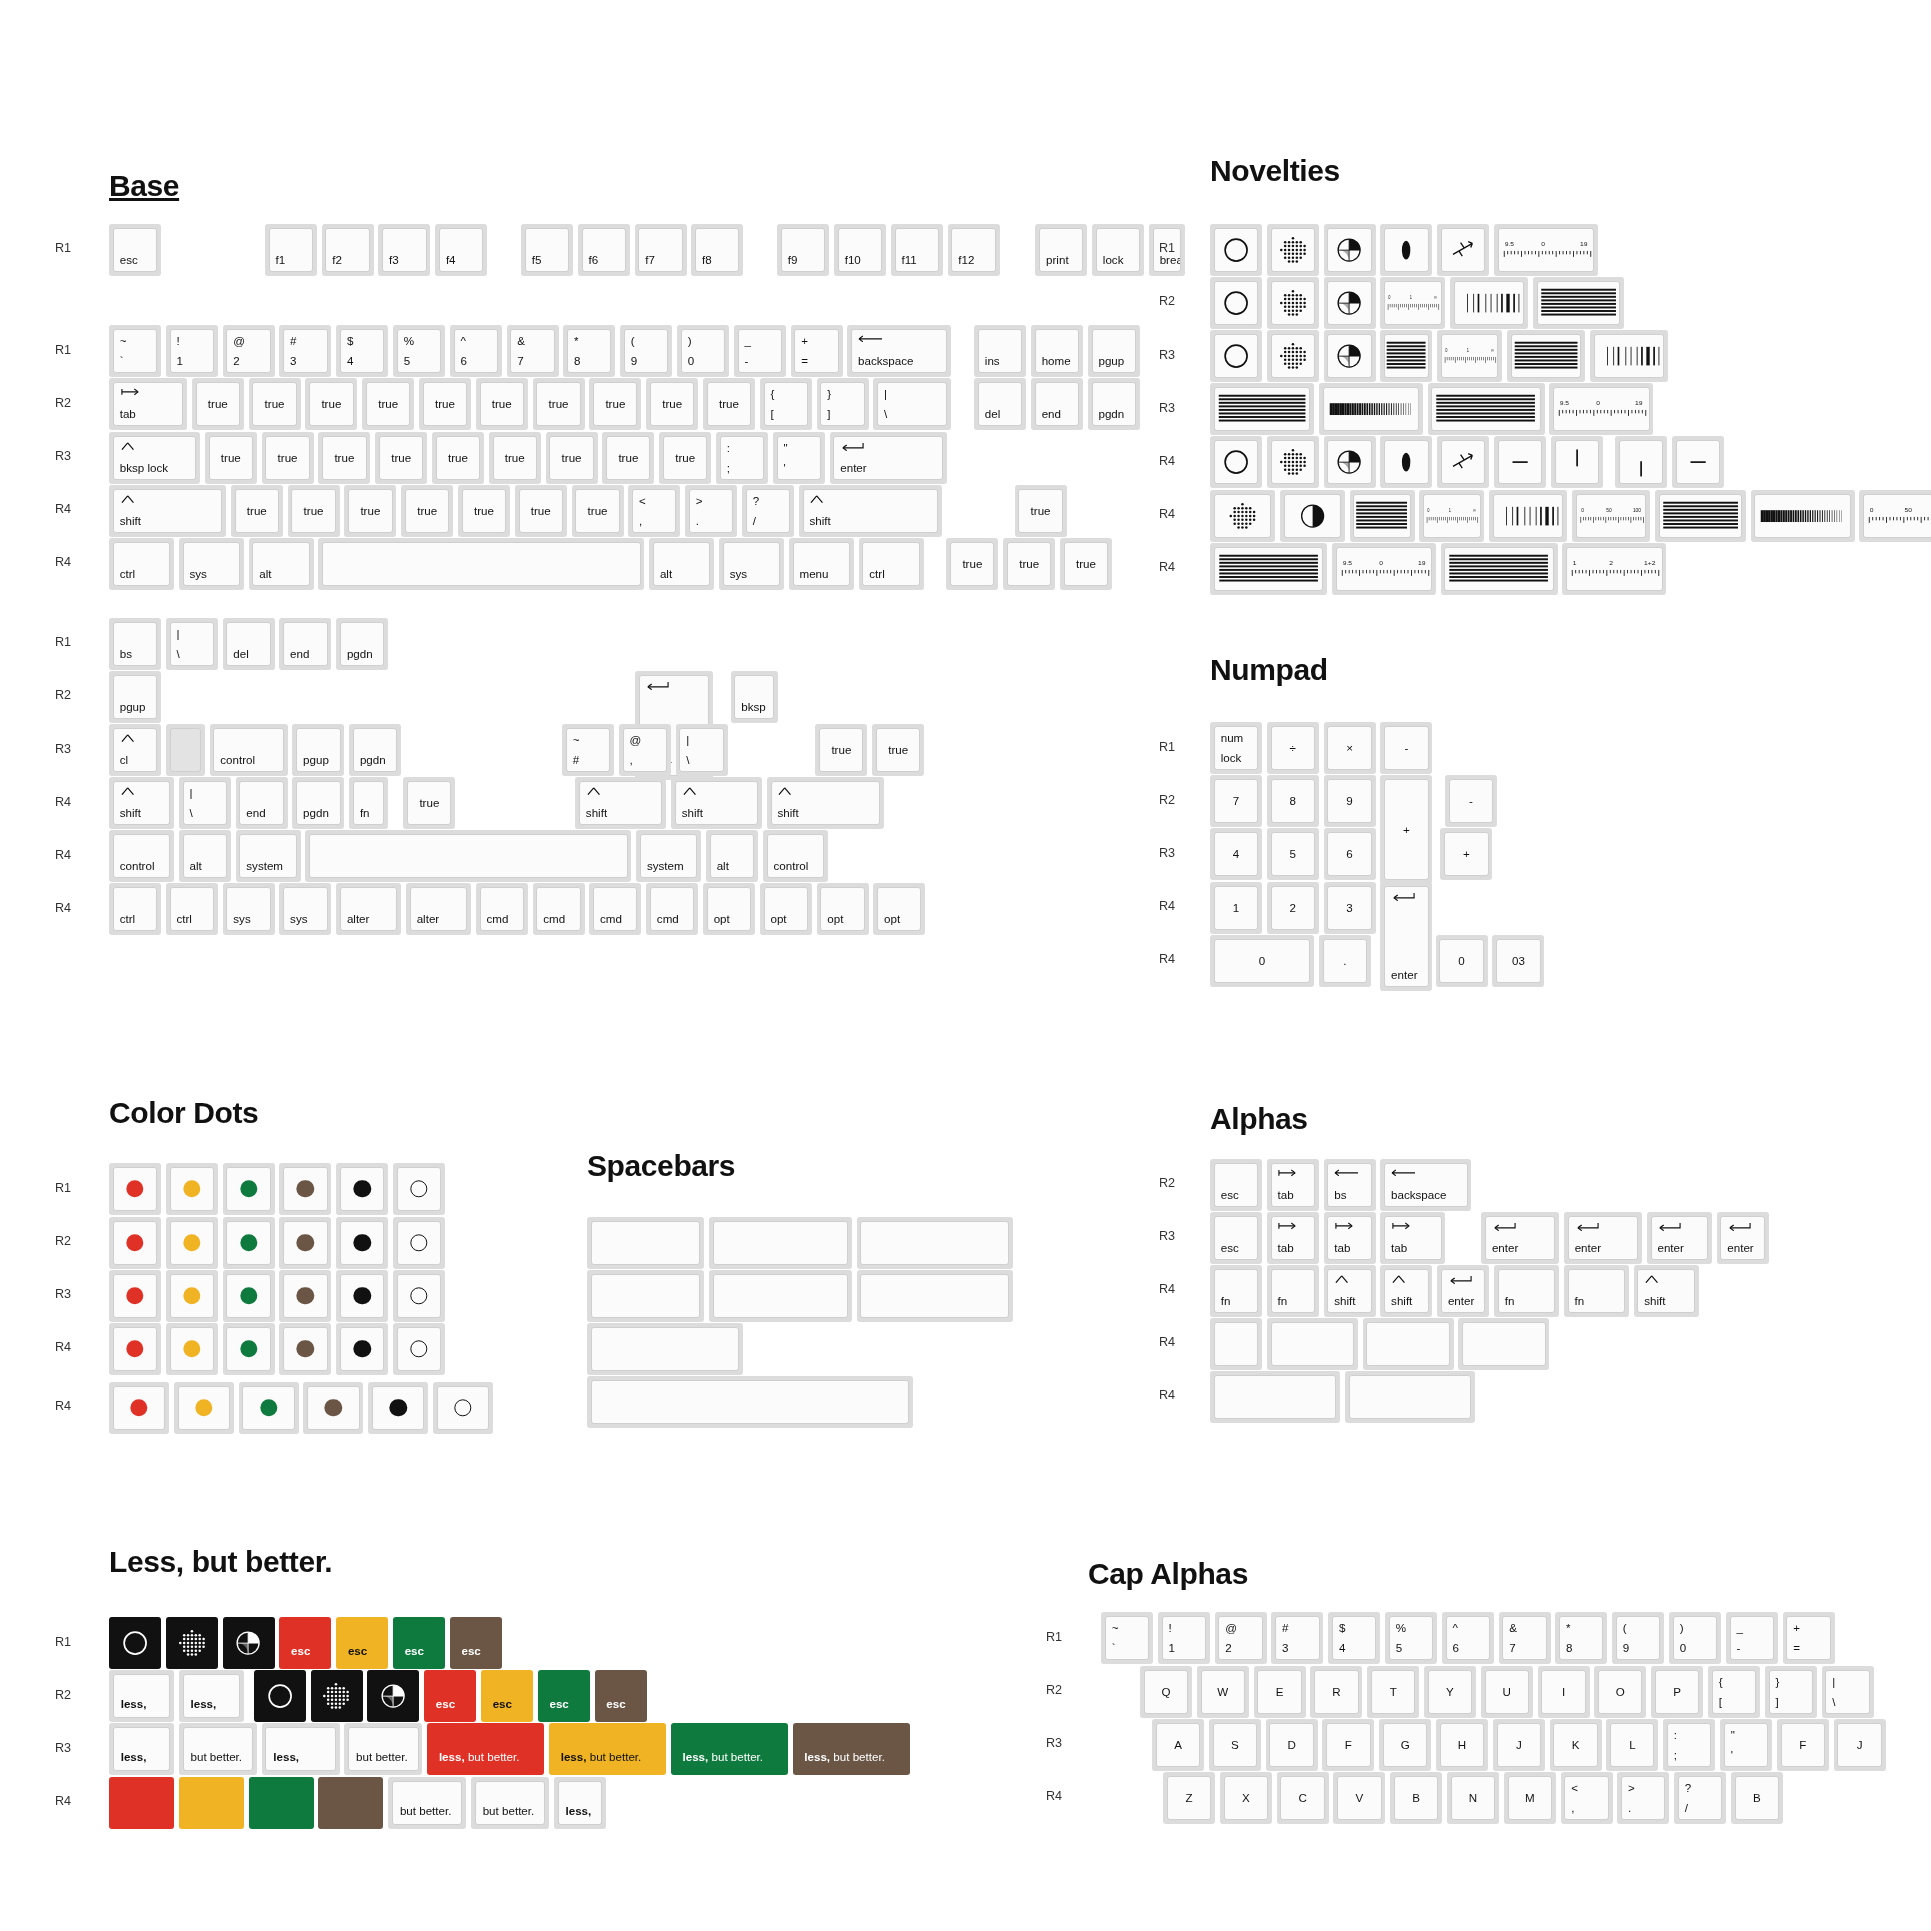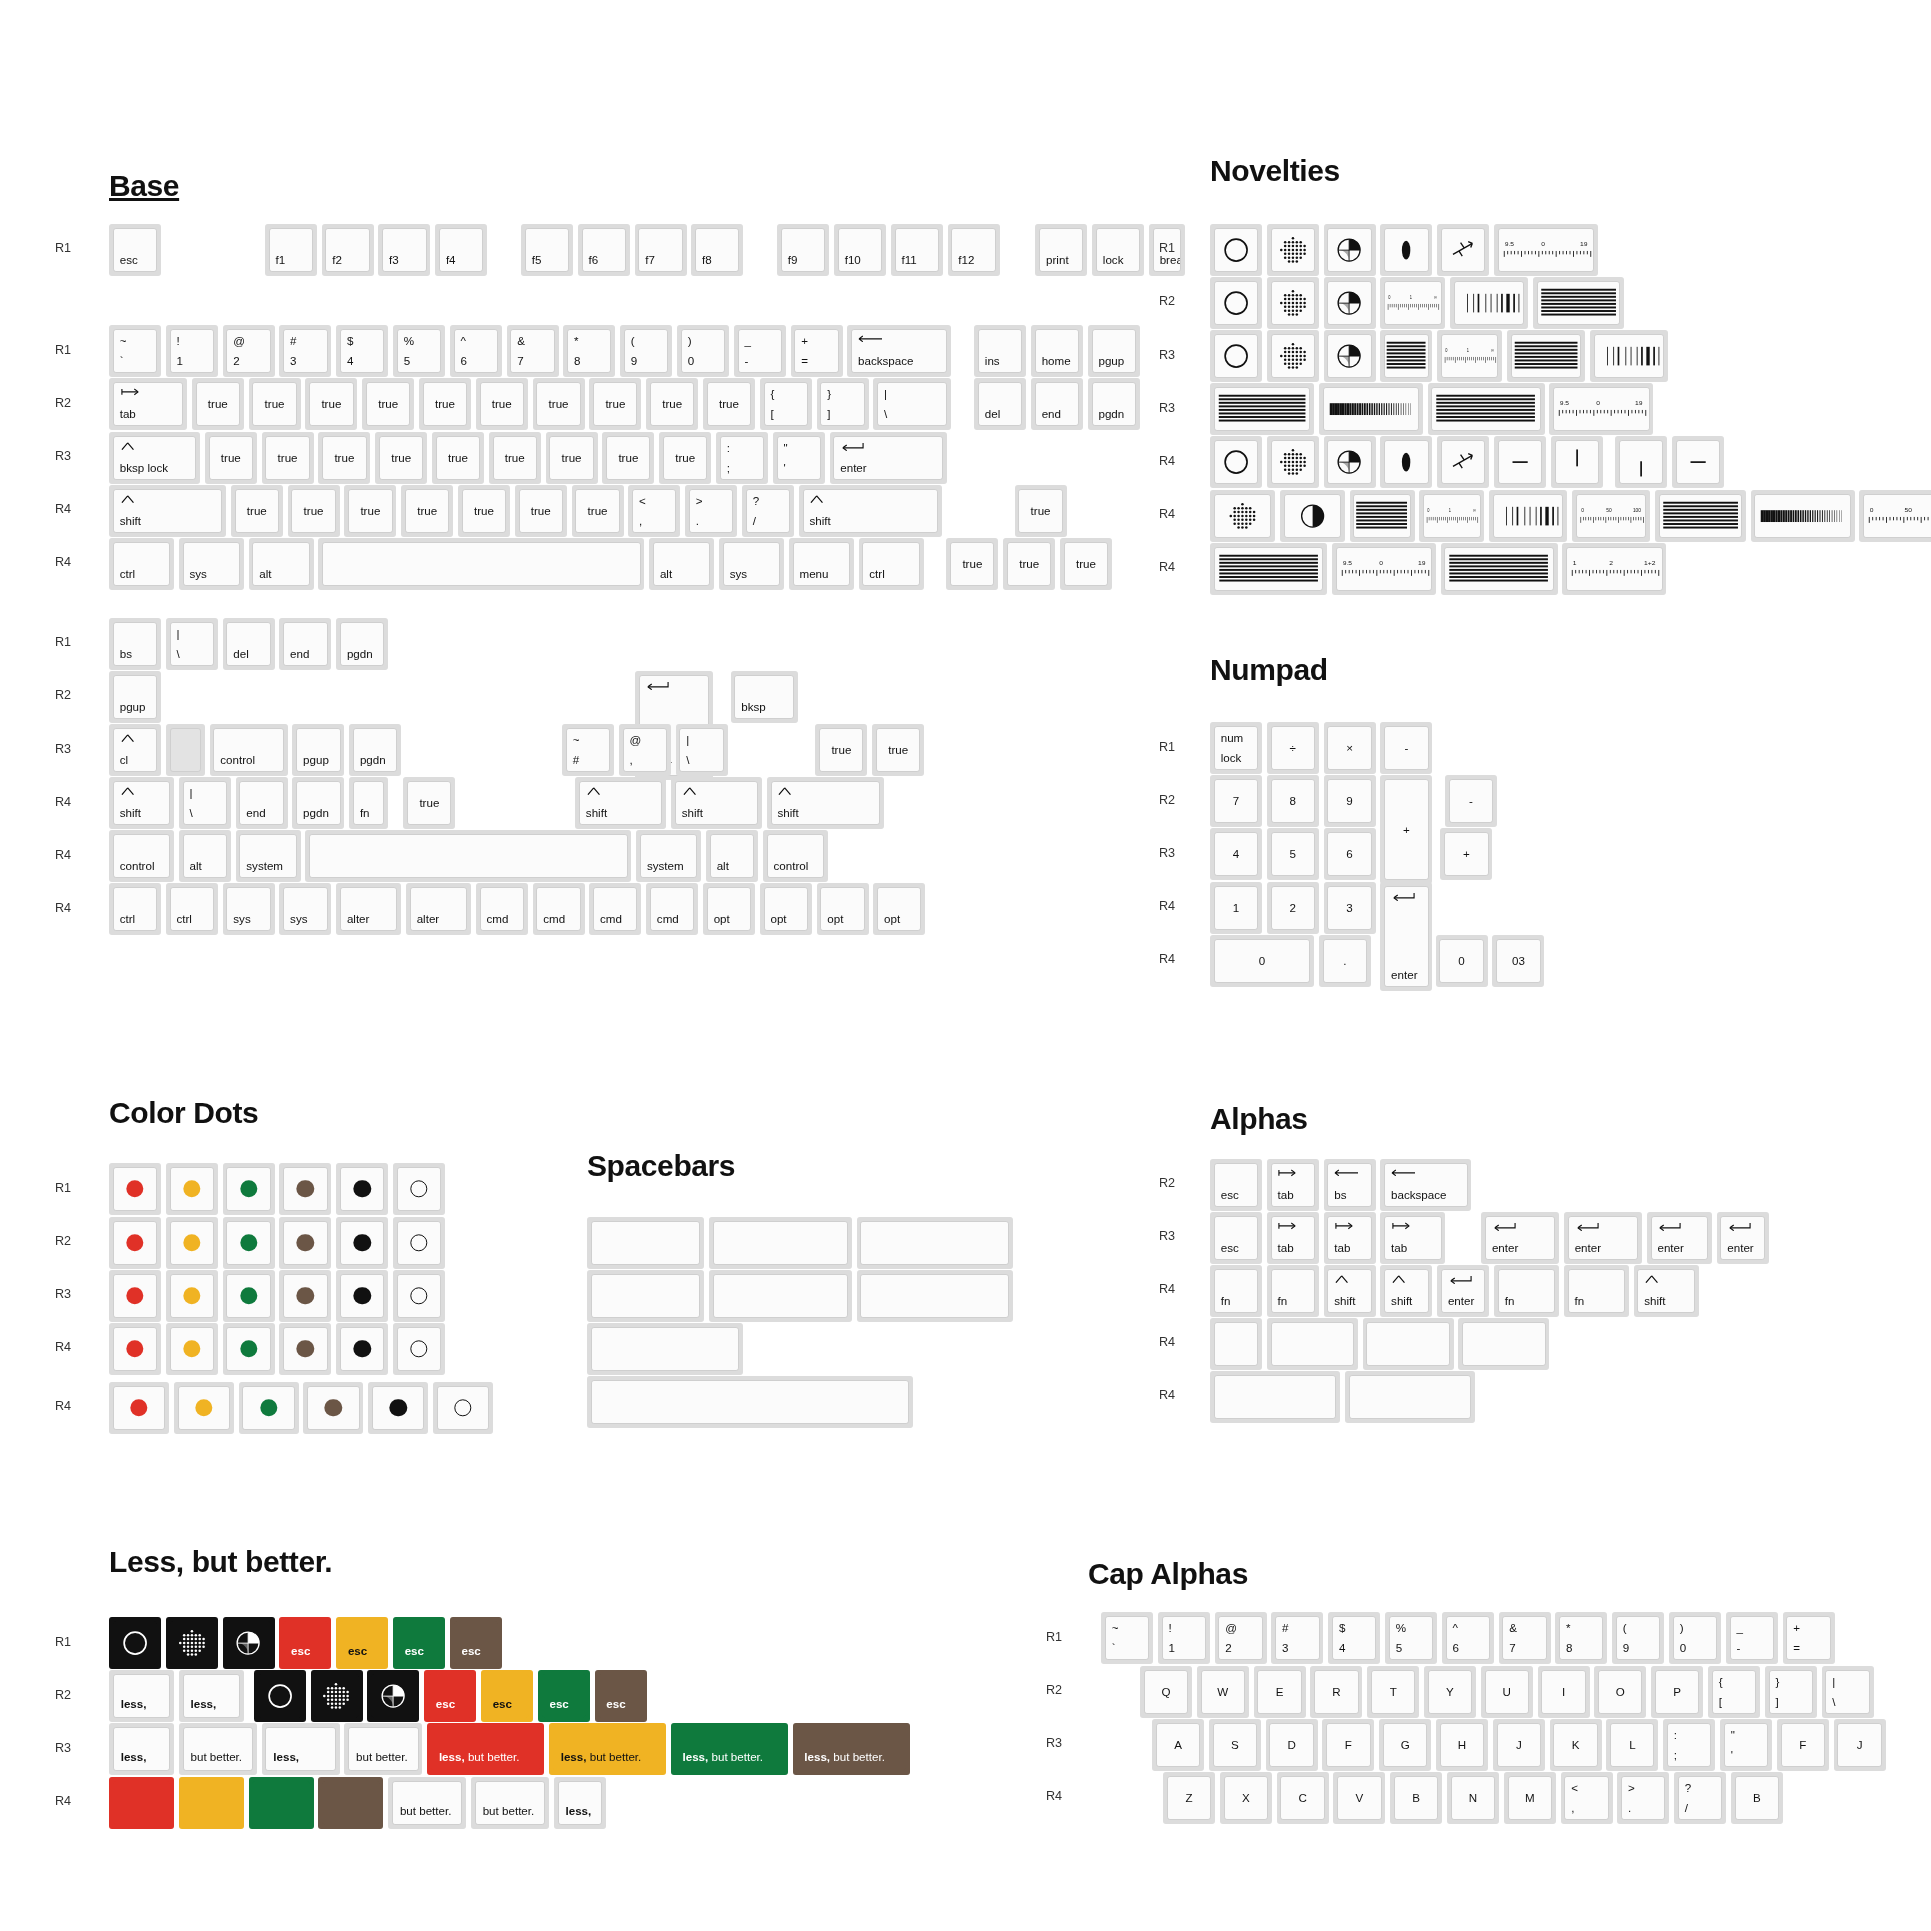--- a/index.html
+++ b/index.html
@@ -588,21 +588,21 @@
             <span class="lg tl">
               <svg width="25" height="9.7" viewBox="0 0 26 10">
                 <path d="M24 1 V6 H3" stroke="#111" fill="none" stroke-width="1.2"></path>
                 <path d="M3 6 L7 3 M3 6 L7 9" stroke="#111" fill="none" stroke-width="1.2"></path>
               </svg>
             </span>
             <span class="lg bl">enter</span>
           </div>
         </div>
         <div style="width:13px;height:1px;"></div>
-        <div class="key" style="width:67px;height:52px;">
+        <div class="key" style="width:47px;height:52px;">
           <div class="cap">
             <span class="lg bl">bksp</span>
           </div>
         </div>
       </div>
       <div class="rowlabel" style="left:55px;top:742px;">R3</div>
       <div class="kbrow" style="left:109px;top:724px;">
         <div class="key" style="width:52px;height:52px;">
           <div class="cap">
             <span class="lg tl">

